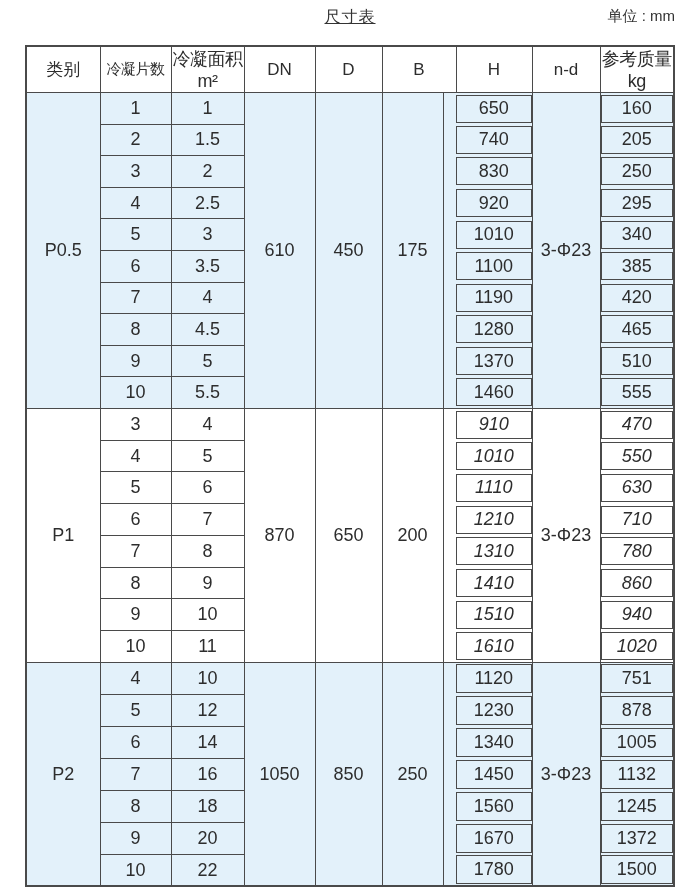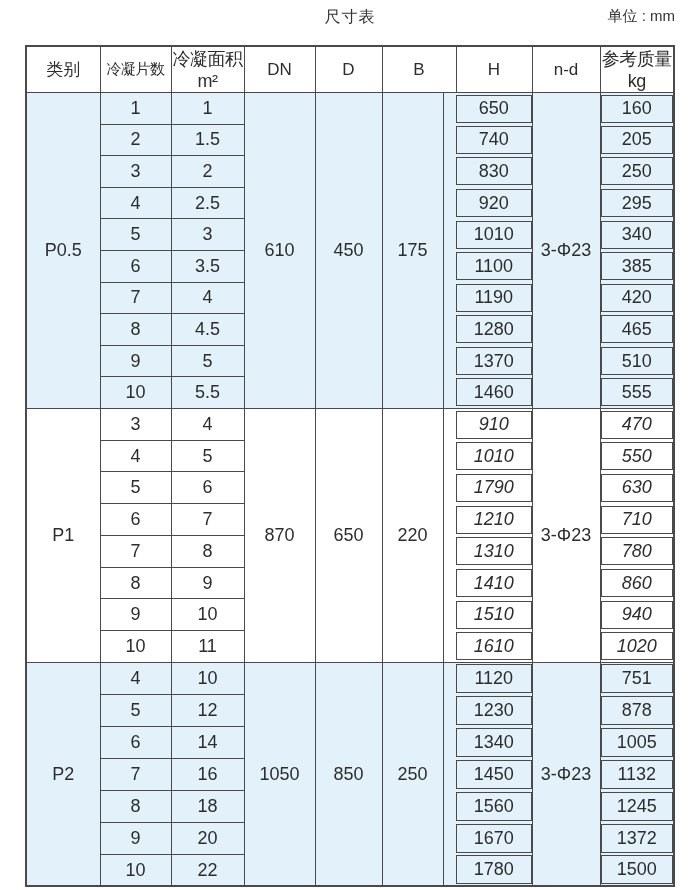--- a/index.html
+++ b/index.html
@@ -5,21 +5,21 @@
   html,body{margin:0;padding:0;}
   body{
     width:700px;height:890px;background:#ffffff;
     font-family:"Liberation Sans","DejaVu Sans",sans-serif;
     color:#2d2d2d;
     -webkit-font-smoothing:antialiased;
   }
   .topbar{position:relative;height:45px;}
   .page-title{
     position:absolute;left:25px;width:650px;top:7px;
-    text-align:center;font-size:16px;color:#333333;letter-spacing:1px;
+    text-align:center;font-size:16px;color:#333333;letter-spacing:1px;text-decoration:underline;
   }
   .unit-label{position:absolute;right:25px;top:7px;font-size:15px;color:#333333;}
 
   table.dim{
     border-collapse:collapse;table-layout:fixed;
     width:650px;margin-left:25px;
     border:2px solid #4a4a4a;
   }
   thead{border-bottom:1.5px solid #4a4a4a;margin-top:28px;}
   tbody{border-bottom:1.5px solid #4a4a4a;}
@@ -193,21 +193,21 @@
         </td>
       </tr>
     </tbody>
     <tbody class="sec s1 white">
       <tr>
         <td class="grid" rowspan="8">P1</td>
         <td class="grid">3</td>
         <td class="grid">4</td>
         <td class="grid" rowspan="8">870</td>
         <td class="grid" rowspan="8">650</td>
-        <td class="grid" rowspan="8">220</td>
+        <td class="grid" rowspan="8">200</td>
         <td class="gapcol" rowspan="8"></td>
         <td class="boxcell">
           <div class="box">910</div>
         </td>
         <td class="grid" rowspan="8">3-Φ23</td>
         <td class="boxcell">
           <div class="box">470</div>
         </td>
       </tr>
       <tr>
@@ -217,21 +217,21 @@
           <div class="box">1010</div>
         </td>
         <td class="boxcell">
           <div class="box">550</div>
         </td>
       </tr>
       <tr>
         <td class="grid">5</td>
         <td class="grid">6</td>
         <td class="boxcell">
-          <div class="box">1790</div>
+          <div class="box">1110</div>
         </td>
         <td class="boxcell">
           <div class="box">630</div>
         </td>
       </tr>
       <tr>
         <td class="grid">6</td>
         <td class="grid">7</td>
         <td class="boxcell">
           <div class="box">1210</div>

